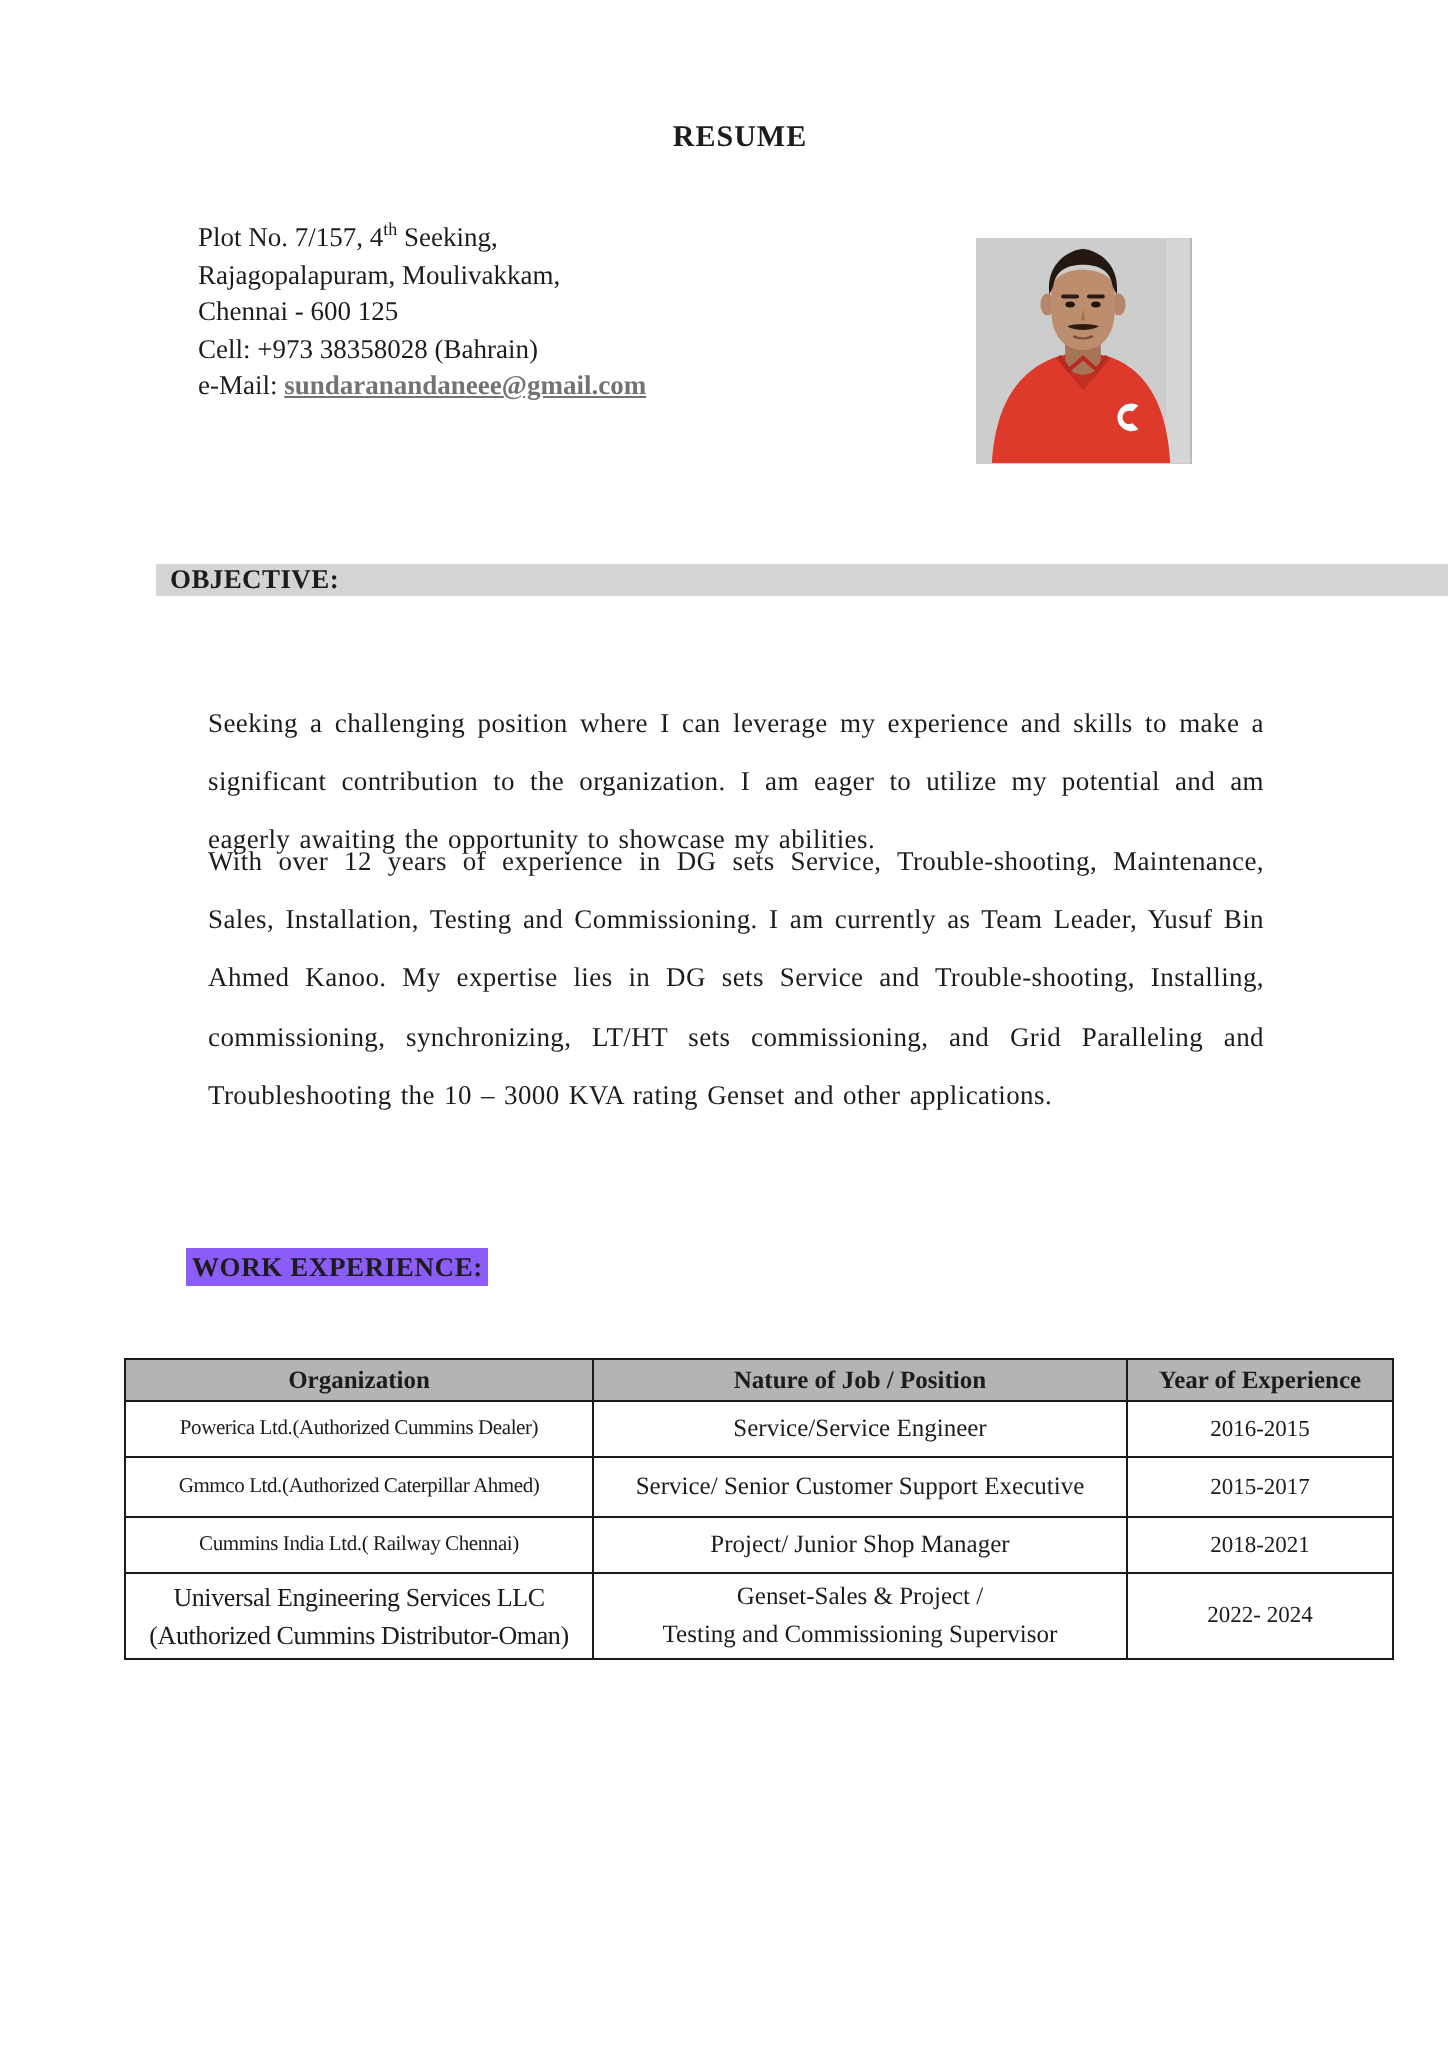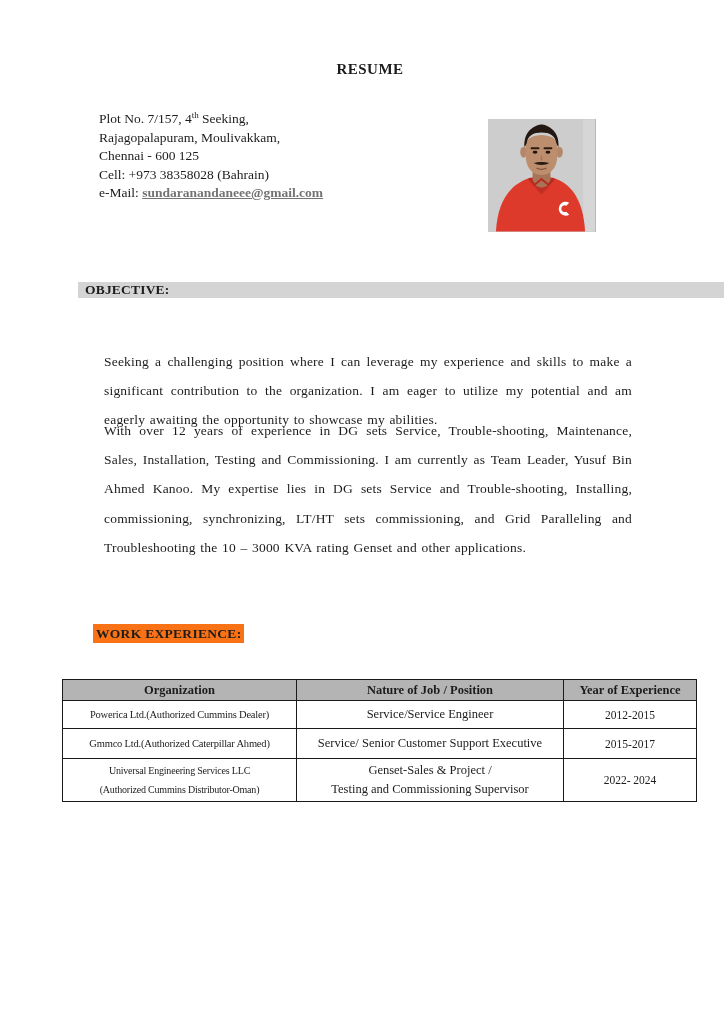--- a/index.html
+++ b/index.html
@@ -68,21 +68,21 @@
   }
   .par-objective { top: 303px; margin-top: 44px; }
   .par-synopsis  { top: 416px; }
   .work-heading {
     position: absolute;
     left: 93px; top: 626px;
     font-weight: bold;
     font-size: 13.5px;
     letter-spacing: 0.3px;
   }
-  .work-heading .hl { background: #f97316; padding: 2px 3px; }
+  .work-heading .hl { background: #8b5cf6; padding: 2px 3px; }
   table.exp {
     position: absolute;
     left: 62px; top: 679px;
     width: 634px;
     border-collapse: collapse;
     table-layout: fixed;
   }
   table.exp th, table.exp td {
     border: 1px solid #1a1a1a;
     text-align: center;
@@ -96,21 +96,21 @@
     height: 21px;
   }
   td.org { font-size: 10.5px; letter-spacing: -0.2px; }
   td.pos { font-size: 12.5px; }
   td.yr  { font-size: 11.5px; }
   td.two-line { white-space: pre-line; line-height: 19px; }
   tr.r1 td { height: 28px; margin-top: 25px; }
   tr.r2 td { height: 30px; }
   tr.r3 td { height: 28px; }
   tr.r4 td { height: 43px; }
-  tr.r4 td.org { font-size: 10px; }
+  tr.r4 td.org { font-size: 13px; }
   tr.r5 td { height: 36px; }
   tr.r5 td.org { font-size: 12px; line-height: 16px; }
 </style>
 </head>
 <body>
 
 <div class="page">
 
   <div class="doc-title">RESUME</div>
 
@@ -175,26 +175,31 @@
       <tr>
         <th>Organization</th>
         <th>Nature of Job / Position</th>
         <th>Year of Experience</th>
       </tr>
     </thead>
     <tbody>
       <tr class="r1">
         <td class="org">Powerica Ltd.(Authorized Cummins Dealer)</td>
         <td class="pos">Service/Service Engineer</td>
-        <td class="yr">2012-2015</td>
+        <td class="yr">2016-2015</td>
       </tr>
       <tr class="r2">
         <td class="org">Gmmco Ltd.(Authorized Caterpillar Ahmed)</td>
         <td class="pos">Service/ Senior Customer Support Executive</td>
         <td class="yr">2015-2017</td>
+      </tr>
+      <tr class="r3">
+        <td class="org">Cummins India Ltd.( Railway Chennai)</td>
+        <td class="pos">Project/ Junior Shop Manager</td>
+        <td class="yr">2018-2021</td>
       </tr>
       <tr class="r4">
         <td class="org two-line">Universal Engineering Services LLC
 (Authorized Cummins Distributor-Oman)</td>
         <td class="pos two-line">Genset-Sales &amp; Project /
 Testing and  Commissioning Supervisor</td>
         <td class="yr">2022- 2024</td>
       </tr>
     </tbody>
   </table>

